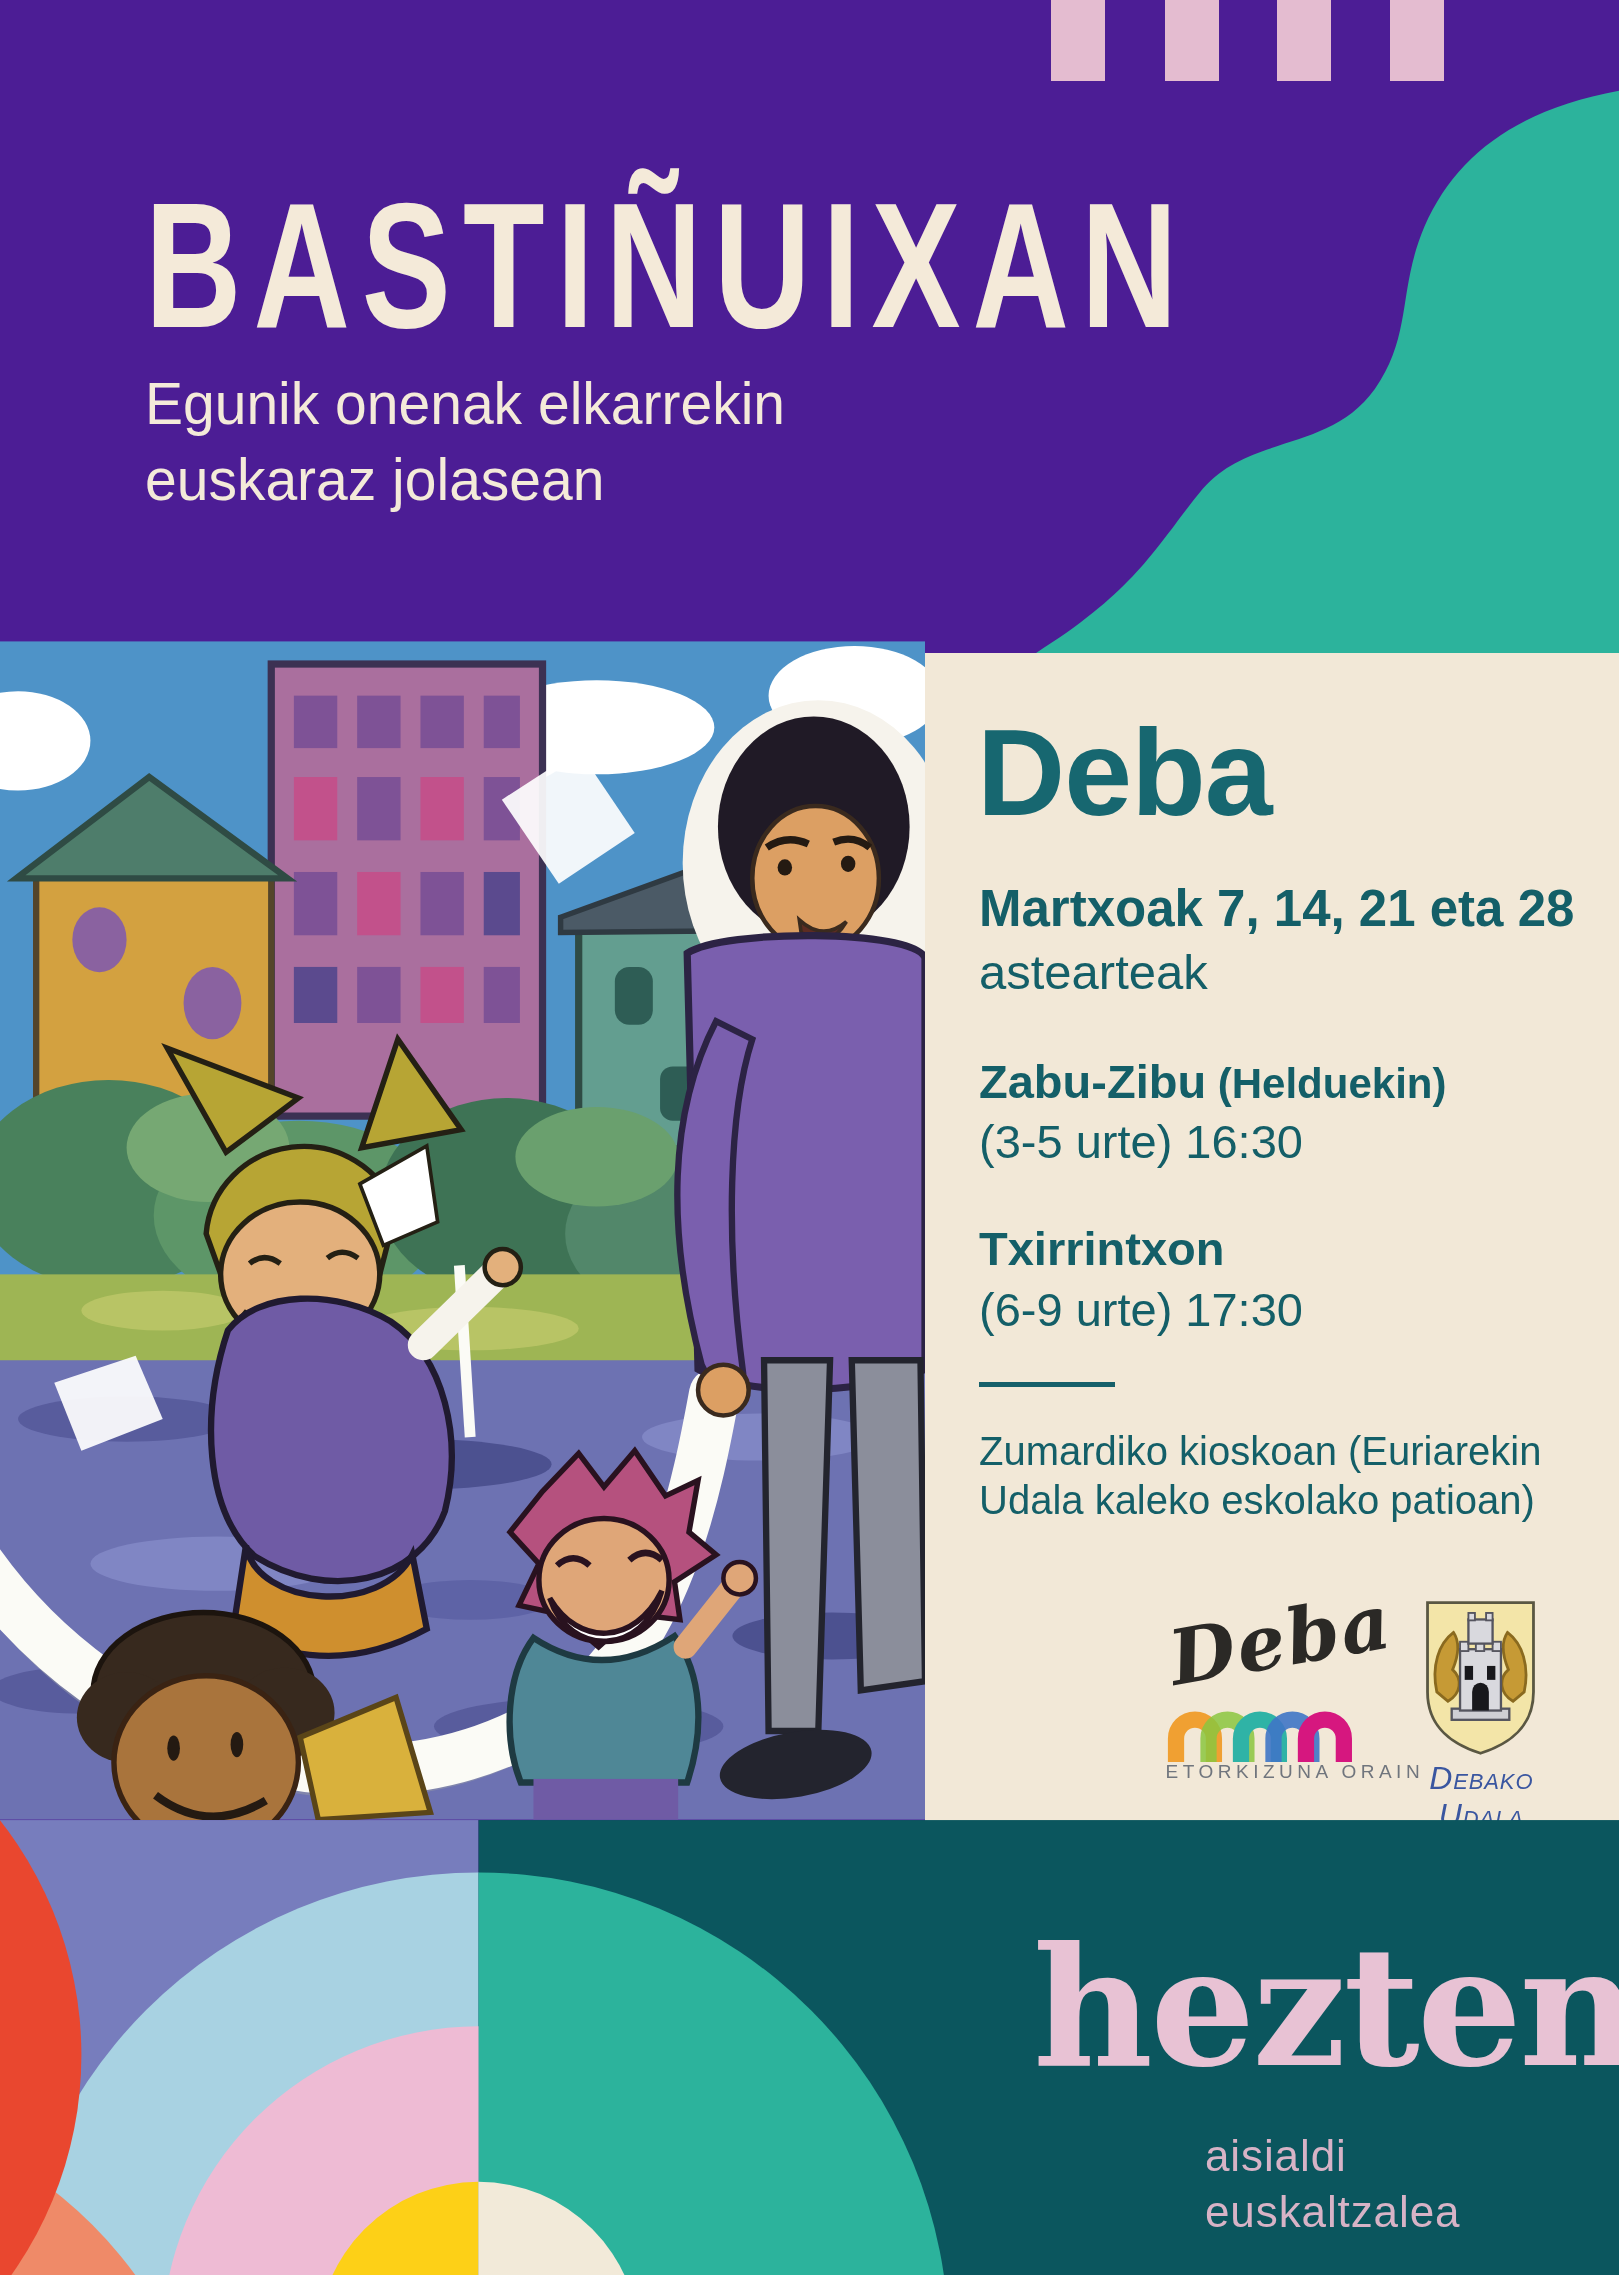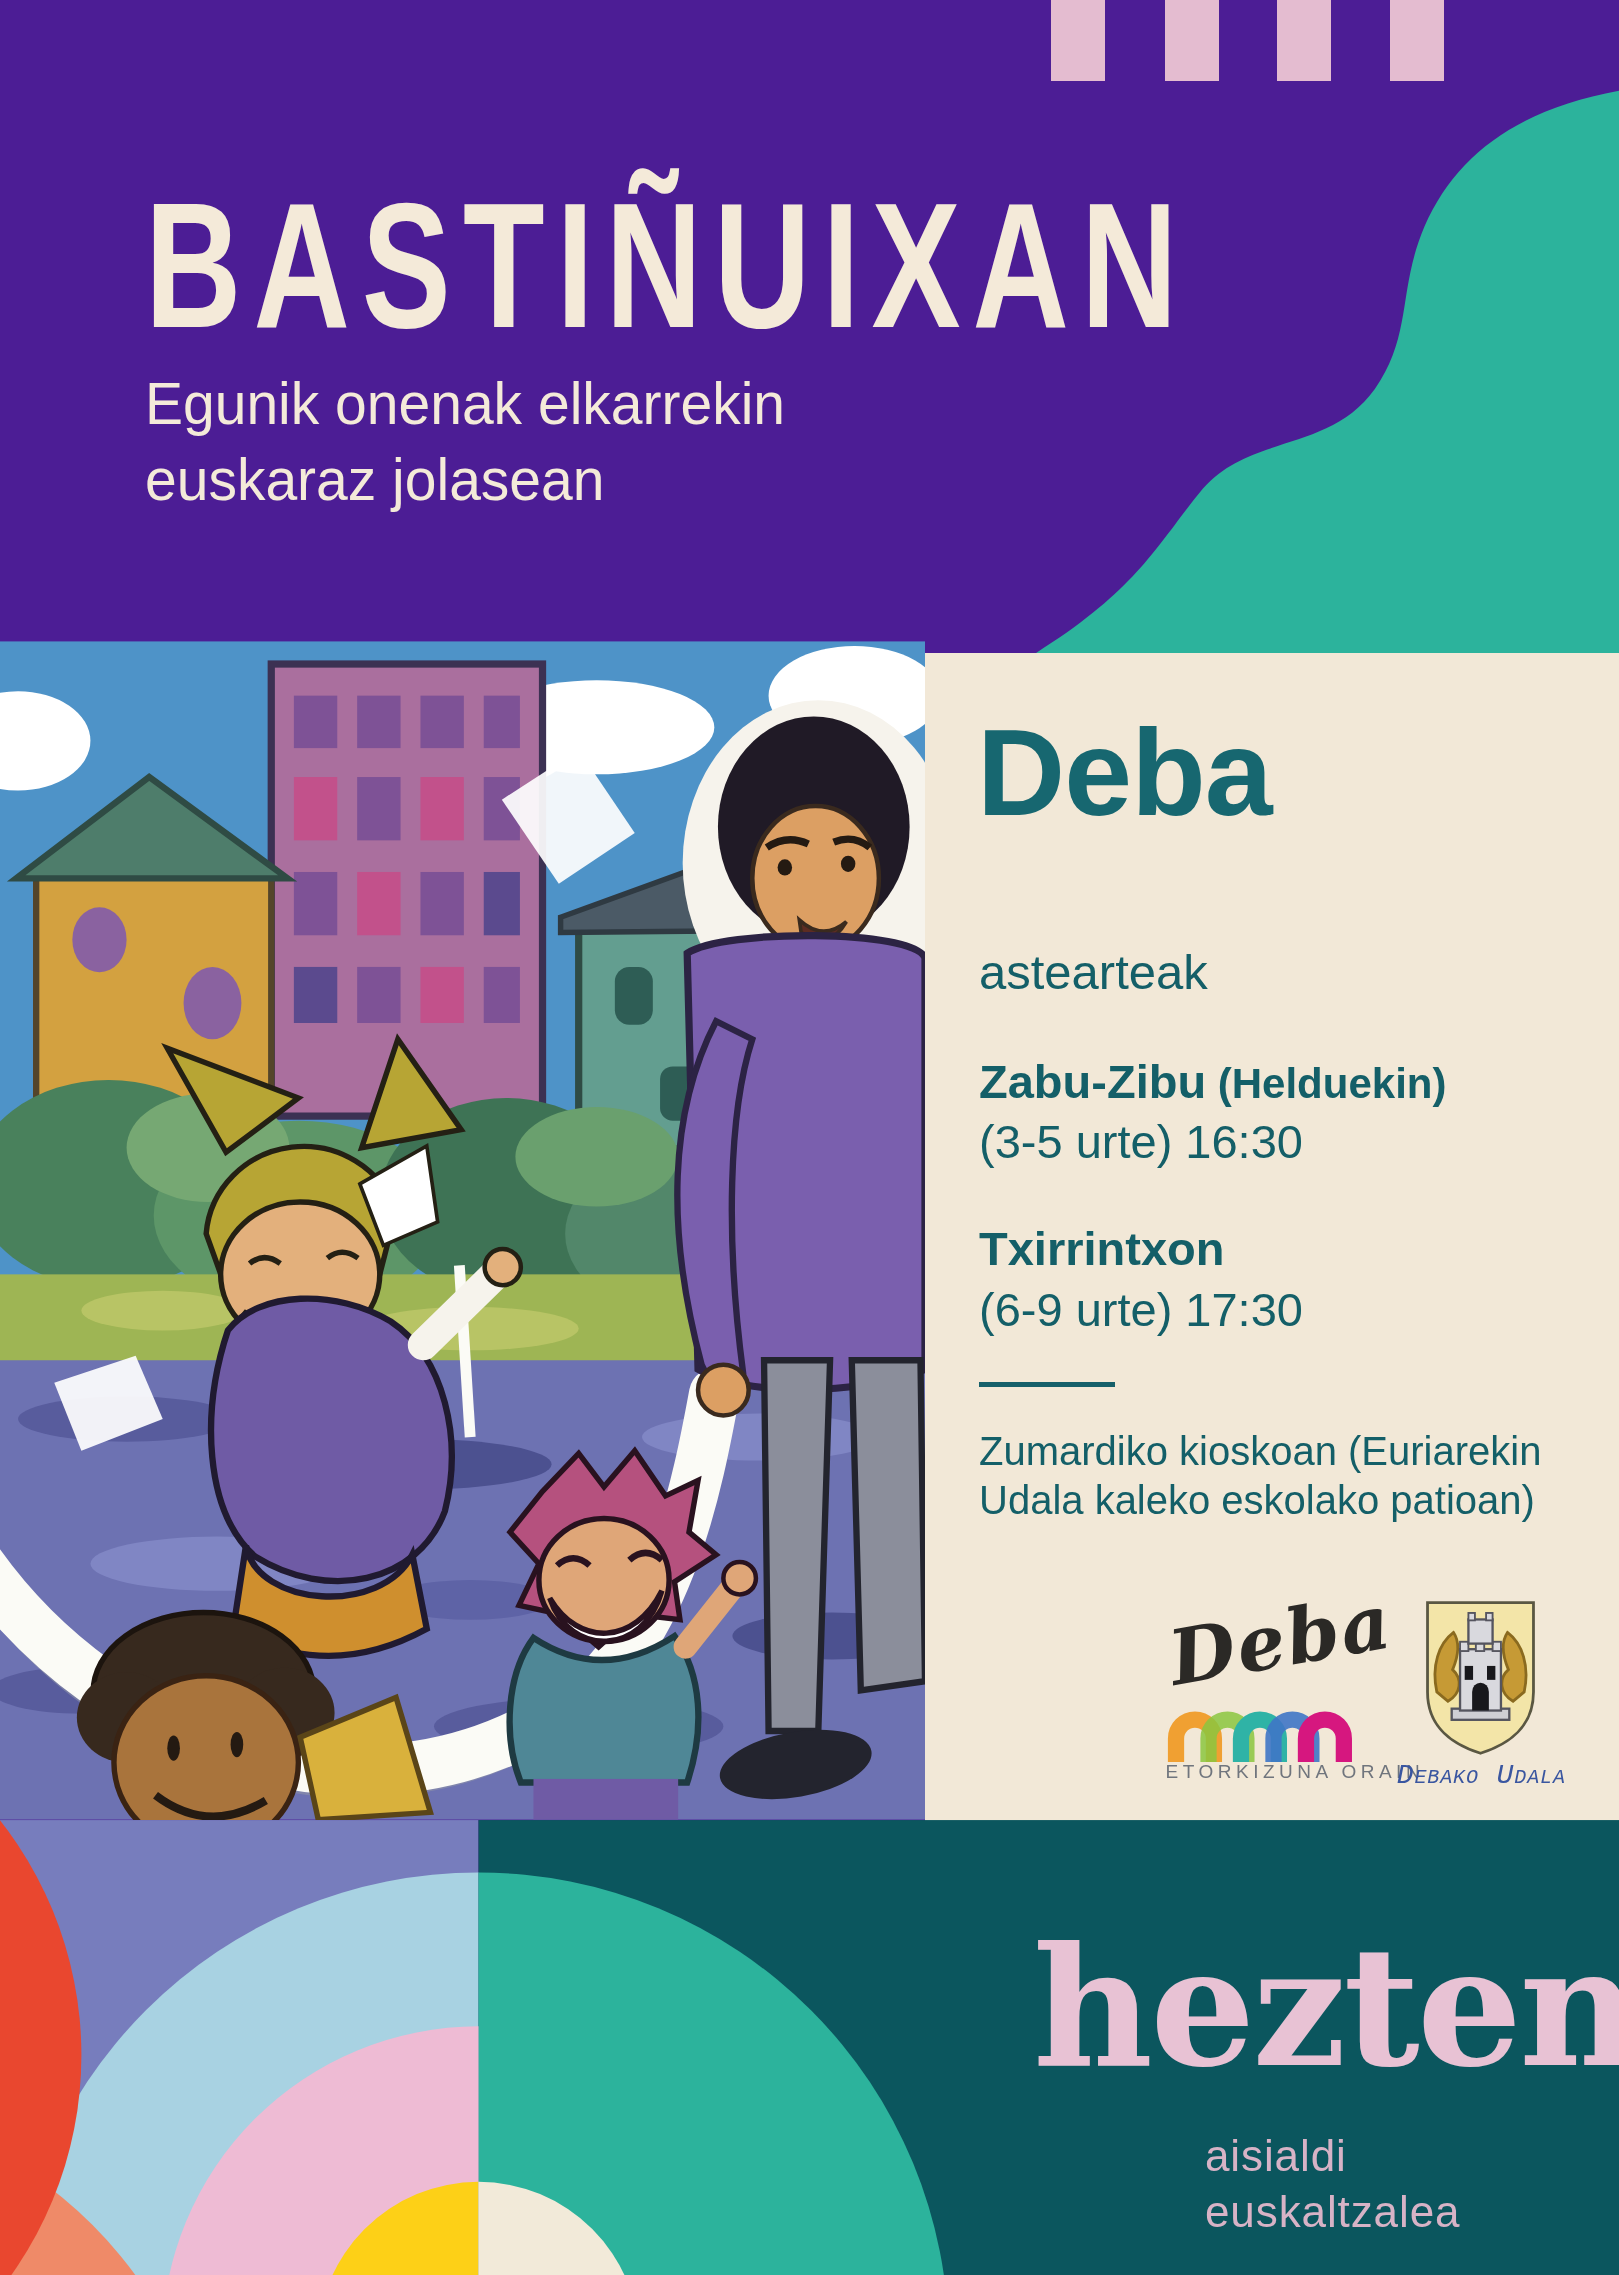--- a/index.html
+++ b/index.html
@@ -64,22 +64,22 @@
     transform:rotate(-10deg);transform-origin:left bottom;letter-spacing:1.8px;
   }
   .deba-arches{position:absolute;left:5.4px;top:92px;}
   .deba-tagline{
     position:absolute;left:3.6px;top:147px;width:199px;
     font-size:19px;letter-spacing:4.5px;color:#70757d;white-space:nowrap;
   }
   .udala-logo{position:absolute;left:483px;top:946px;width:145px;height:192px;}
   .udala-label{
     position:absolute;left:-12.7px;top:161px;width:172px;text-align:center;
-    font-family:Liberation Mono, monospace;font-style:italic;
-    font-variant:small-caps;font-size:28px;color:#3a56a0;letter-spacing:0.9px;
+    font-family:Liberation Sans, sans-serif;font-style:italic;
+    font-variant:small-caps;font-size:32px;color:#3a56a0;letter-spacing:0.9px;
   }
   
   .band-svg{position:absolute;left:0;top:1820px;}
   .brand{
     position:absolute;left:1033px;top:1925px;
     font-family:"DejaVu Serif","Liberation Serif",serif;
     font-weight:bold;font-size:165px;line-height:1;color:#e8c2d4;letter-spacing:-2.7px;
   }
   .brand-tagline{
     position:absolute;left:1205px;top:2128px;
@@ -259,20 +259,21 @@
       <ellipse cx="228" cy="1240" rx="102" ry="96" fill="#a9743c" stroke="#3a2313" stroke-width="6"></ellipse>
       <ellipse cx="192" cy="1224" rx="7" ry="14" fill="#241a12"></ellipse>
       <ellipse cx="262" cy="1220" rx="7" ry="14" fill="#241a12"></ellipse>
       <path d="M 172 1276 q 58 44 122 6" stroke="#241a12" stroke-width="9" fill="none"></path>
       <polygon points="332,1212 438,1168 476,1295 352,1303" fill="#d9b13c" stroke="#5a4518" stroke-width="6"></polygon>
     </g>
   </svg>
 
   <div class="panel">
     <div class="city">Deba</div>
+    <div class="dates">Martxoak 7, 14, 21 eta 28</div>
     <div class="day">astearteak</div>
 
     <div class="act1"><span class="act-name">Zabu-Zibu</span><span class="act-note"> (Helduekin)</span></div>
     <div class="act1-detail">(3-5 urte) 16:30</div>
 
     <div class="act2"><span class="act-name">Txirrintxon</span><span class="act-note"></span></div>
     <div class="act2-detail">(6-9 urte) 17:30</div>
 
     <div class="divider"></div>
 

